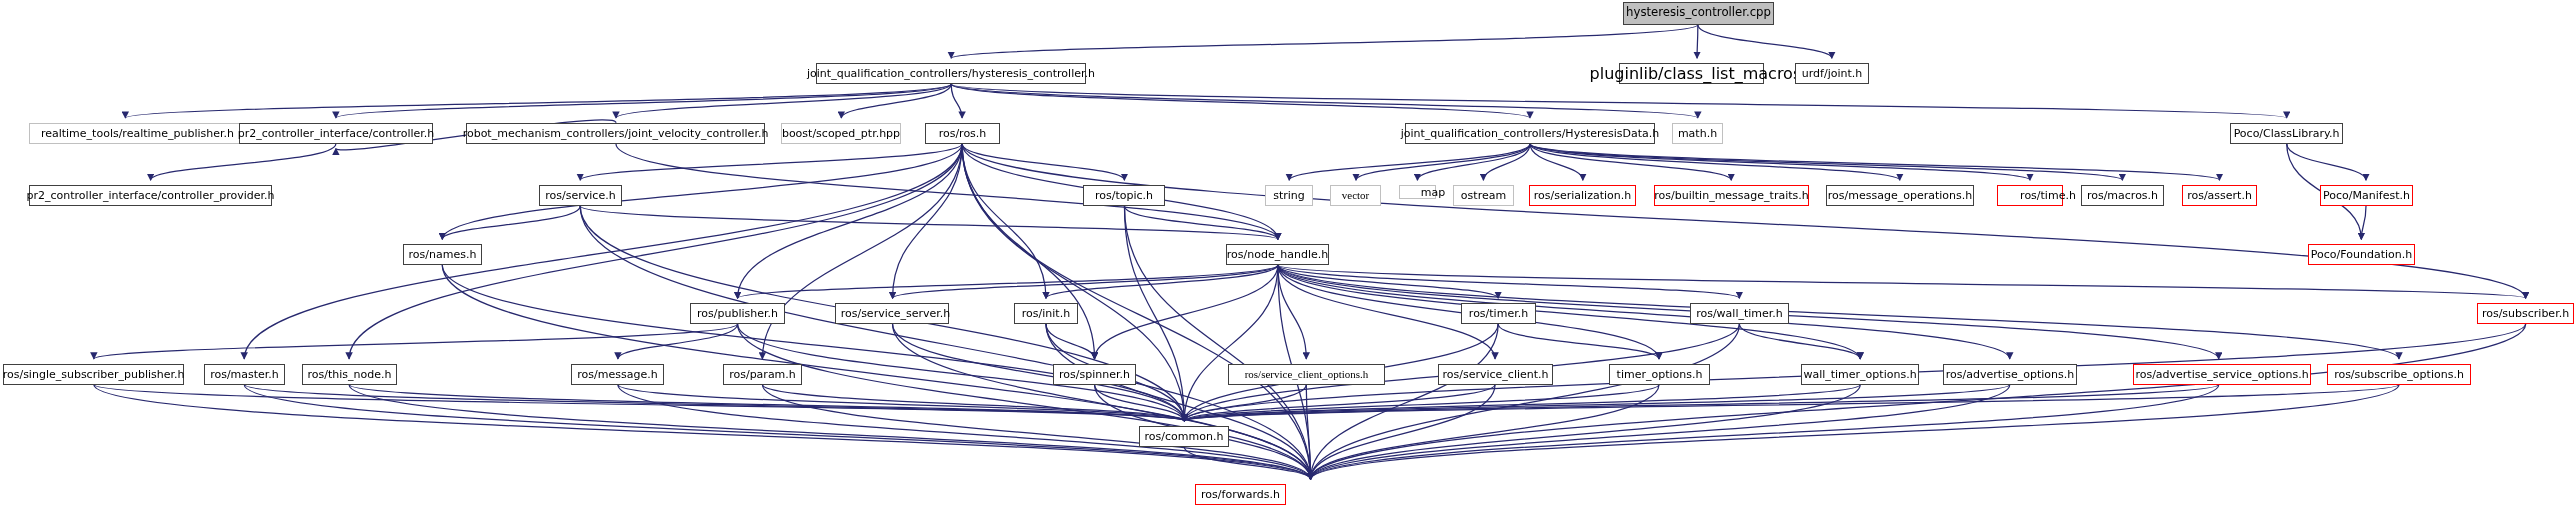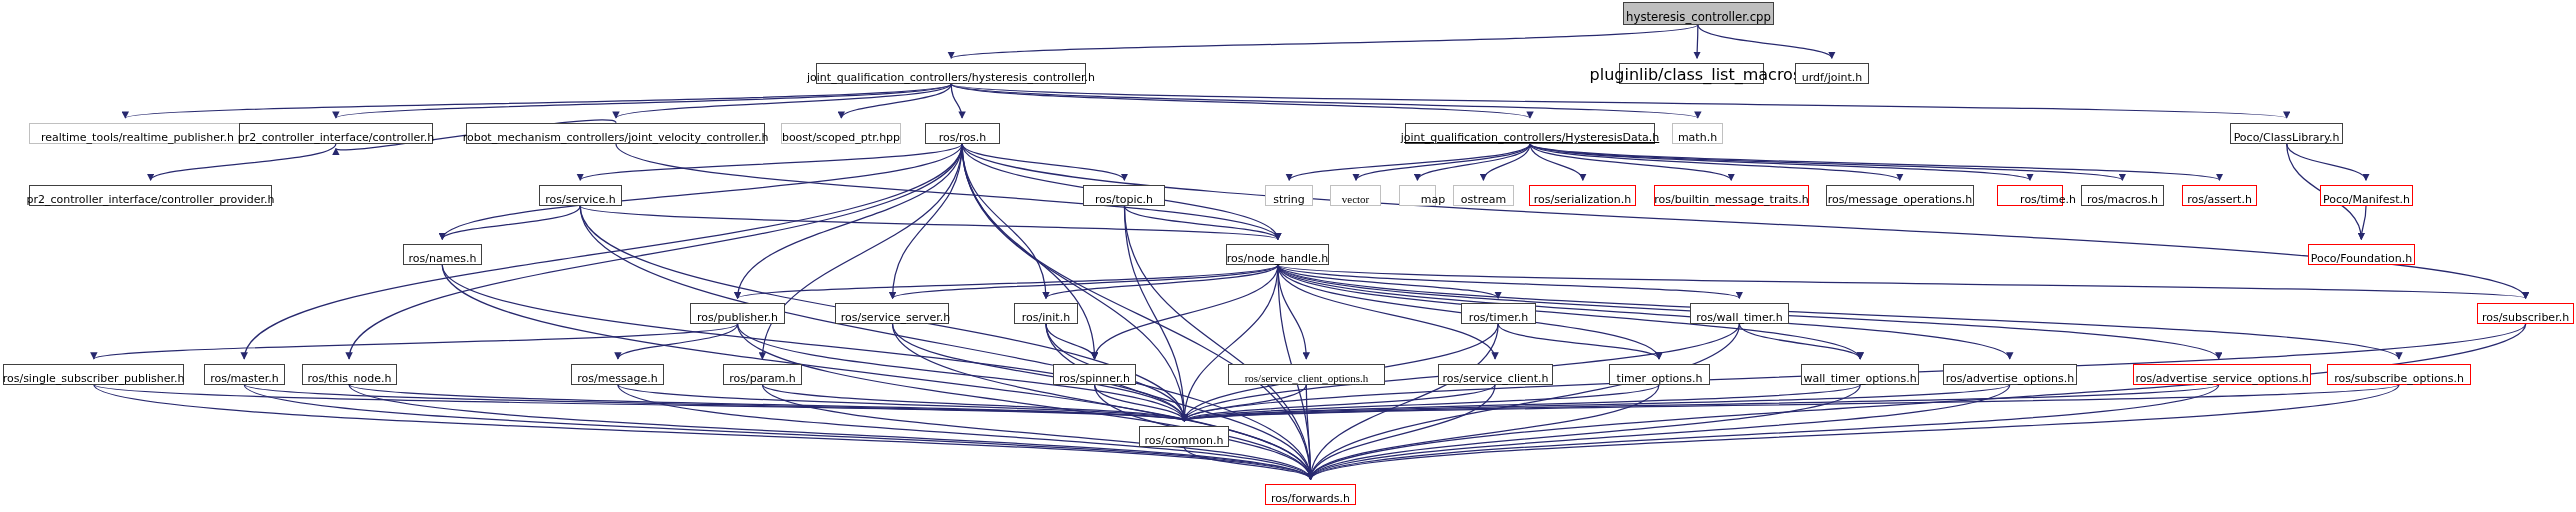--- a/index.html
+++ b/index.html
@@ -1,20 +1,20 @@
 <!DOCTYPE html>
 <html style="font-size:12.4px"><head>
 <meta charset="utf-8">
 <title>hysteresis_controller.cpp include dependency graph</title>
 <style>
   html,body{margin:0;padding:0;background:#ffffff;}
   #graph{position:relative;width:2576px;height:512px;overflow:hidden;
          font-family:"DejaVu Sans","Liberation Sans",sans-serif;background:#fff;}
   #edges{position:absolute;left:0;top:0;width:2576px;height:512px;pointer-events:none;}
-  .node{position:absolute;box-sizing:border-box;display:flex;align-items:flex-end;
+  .node{position:absolute;box-sizing:border-box;display:flex;align-items:center;
         justify-content:center;white-space:nowrap;background:#ffffff;
         border:0.8px solid #c0c0c0;color:#000000;line-height:1;}
   .node .lbl{display:block;padding:0 4.7px;}
   .node.solid{border:1.6px solid #404040;}
   .node.red{border:1.6px solid #ff0000;}
   .node.root{background:#bfbfbf;border:1.6px solid #404040;}
 </style>
 </head>
 <body>
 
@@ -159,21 +159,21 @@
       </div>
       <div class="node solid" style="left: 466px; top: 123px; width: 299px; height: 21px; font-size: 11px;">
         <span class="lbl">robot_mechanism_controllers/joint_velocity_controller.h</span>
       </div>
       <div class="node plain" style="left: 781px; top: 123px; width: 120px; height: 21px; font-size: 11px;">
         <span class="lbl">boost/scoped_ptr.hpp</span>
       </div>
       <div class="node solid" style="left: 925px; top: 123px; width: 75px; height: 21px; font-size: 11px;">
         <span class="lbl">ros/ros.h</span>
       </div>
-      <div class="node solid" style="left: 1405px; top: 123px; width: 250px; height: 21px; font-size: 11px; text-decoration: underline;">
+      <div class="node solid" style="left: 1405px; top: 123px; width: 250px; height: 21px; font-size: 11px;">
         <span class="lbl">joint_qualification_controllers/HysteresisData.h</span>
       </div>
       <div class="node plain" style="left: 1672px; top: 123px; width: 51px; height: 21px; font-size: 11px;">
         <span class="lbl">math.h</span>
       </div>
       <div class="node solid" style="left: 2230px; top: 123px; width: 113px; height: 21px; font-size: 11px;">
         <span class="lbl">Poco/ClassLibrary.h</span>
       </div>
       <div class="node solid" style="left: 29px; top: 185px; width: 243px; height: 21px; font-size: 11px;">
         <span class="lbl">pr2_controller_interface/controller_provider.h</span>
@@ -183,21 +183,21 @@
       </div>
       <div class="node solid" style="left: 1083px; top: 185px; width: 82px; height: 21px; font-size: 11px;">
         <span class="lbl">ros/topic.h</span>
       </div>
       <div class="node plain" style="left: 1265px; top: 185px; width: 48px; height: 21px; font-size: 11px;">
         <span class="lbl">string</span>
       </div>
       <div class="node plain" style="left: 1330px; top: 185px; width: 51px; height: 21px; font-size: 11px; font-family: Liberation Serif, serif;">
         <span class="lbl">vector</span>
       </div>
-      <div class="node plain" style="left: 1399px; top: 185px; width: 37px; height: 21px; font-size: 11px; padding-left: 31px;">
+      <div class="node plain" style="left: 1399px; top: 185px; width: 37px; height: 14px; font-size: 11px; padding-left: 31px;">
         <span class="lbl">map</span>
       </div>
       <div class="node plain" style="left: 1453px; top: 185px; width: 61px; height: 21px; font-size: 11px;">
         <span class="lbl">ostream</span>
       </div>
       <div class="node red" style="left: 1529px; top: 185px; width: 107px; height: 21px; font-size: 11px;">
         <span class="lbl">ros/serialization.h</span>
       </div>
       <div class="node red" style="left: 1654px; top: 185px; width: 155px; height: 21px; font-size: 11px;">
         <span class="lbl">ros/builtin_message_traits.h</span>
@@ -279,18 +279,18 @@
       </div>
       <div class="node red" style="left: 2133px; top: 364px; width: 178px; height: 21px; font-size: 11px;">
         <span class="lbl">ros/advertise_service_options.h</span>
       </div>
       <div class="node red" style="left: 2327px; top: 364px; width: 144px; height: 21px; font-size: 11px;">
         <span class="lbl">ros/subscribe_options.h</span>
       </div>
       <div class="node solid" style="left: 1139px; top: 426px; width: 90px; height: 21px; font-size: 11px;">
         <span class="lbl">ros/common.h</span>
       </div>
-      <div class="node red" style="left: 1265px; top: 484px; width: 91px; height: 21px; font-size: 11px;">
+      <div class="node red" style="left: 1195px; top: 484px; width: 91px; height: 21px; font-size: 11px;">
         <span class="lbl">ros/forwards.h</span>
       </div>
     </div>
 </div>
 
 
 </body></html>

